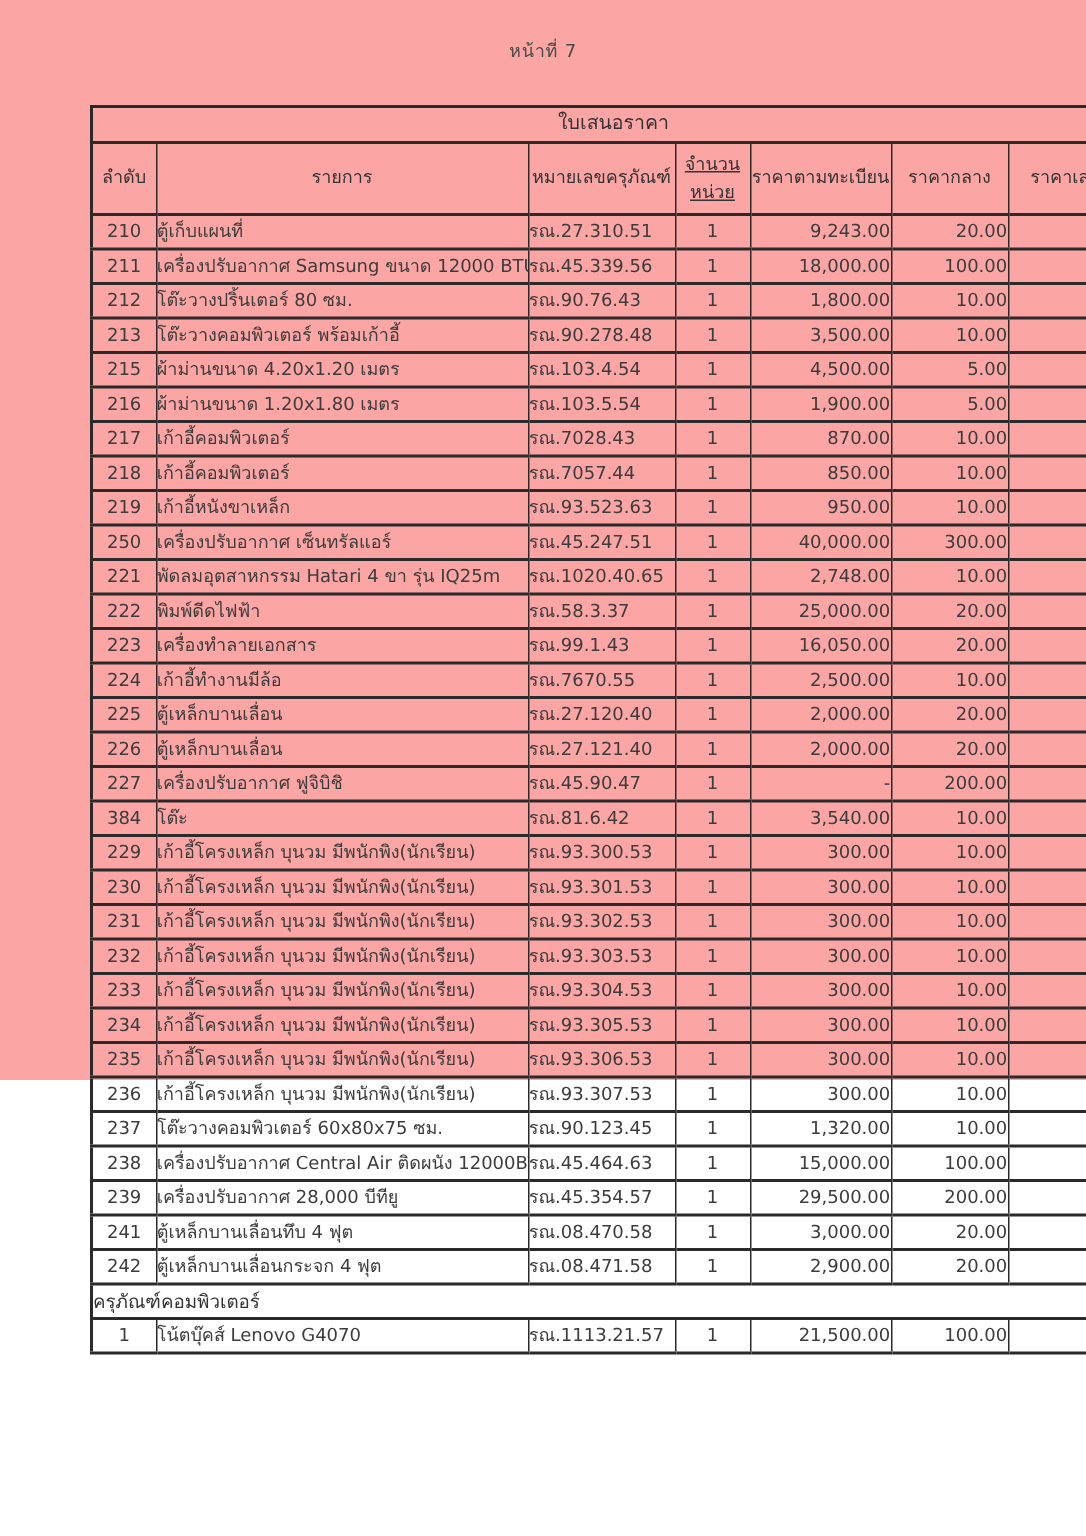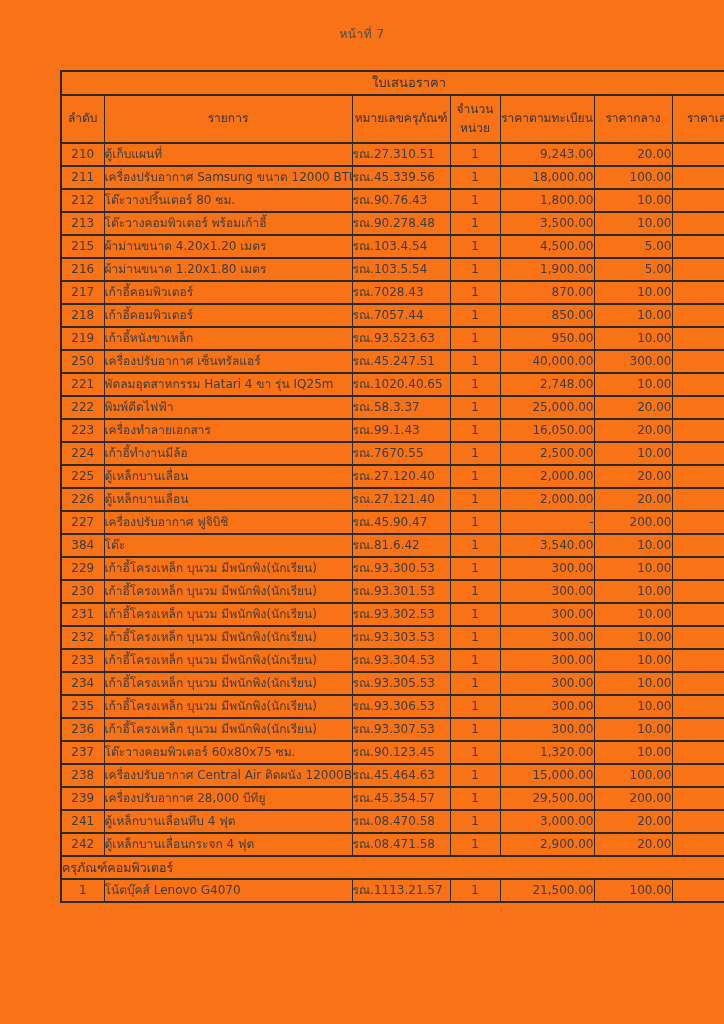--- a/index.html
+++ b/index.html
@@ -9,22 +9,22 @@
     width: 724px;
     height: 1024px;
     font-family: "DejaVu Sans", "Liberation Sans", sans-serif;
     color: #3c3c3c;
     position: relative;
     overflow: hidden;
   }
   .page {
     position: relative;
     width: 724px;
-    height: 1024px;
-    background: #f97316;
+    height: 720px;
+    background: #fca5a5;
   }
   .page-header {
     position: absolute;
     top: 24px;
     left: 0;
     width: 100%;
     text-align: center;
     font-size: 12px;
     color: #4a4a4a;
     letter-spacing: 0.5px;
@@ -60,21 +60,21 @@
     color: #333333;
   }
   .head-row th {
     height: 46px;
     text-align: center;
     vertical-align: middle;
     font-weight: bold;
     font-size: 12px;
     color: #333333;
   }
-  .head-row .two-line span { display: block; line-height: 1.6; }
+  .head-row .two-line span { display: block; line-height: 1.6; text-decoration: underline; }
   tbody tr { height: 23px; }
   td.c-no   { text-align: center; }
   td.c-item { text-align: left; padding-left: 5px; }
   td.c-asset{ text-align: left; padding-left: 5px; }
   td.c-qty  { text-align: center; }
   td.c-reg  { text-align: right; padding-right: 7px; }
   td.c-mid  { text-align: right; padding-right: 7px; }
   td.c-offer{ text-align: left; }
   td.section-cell {
     text-align: left;

